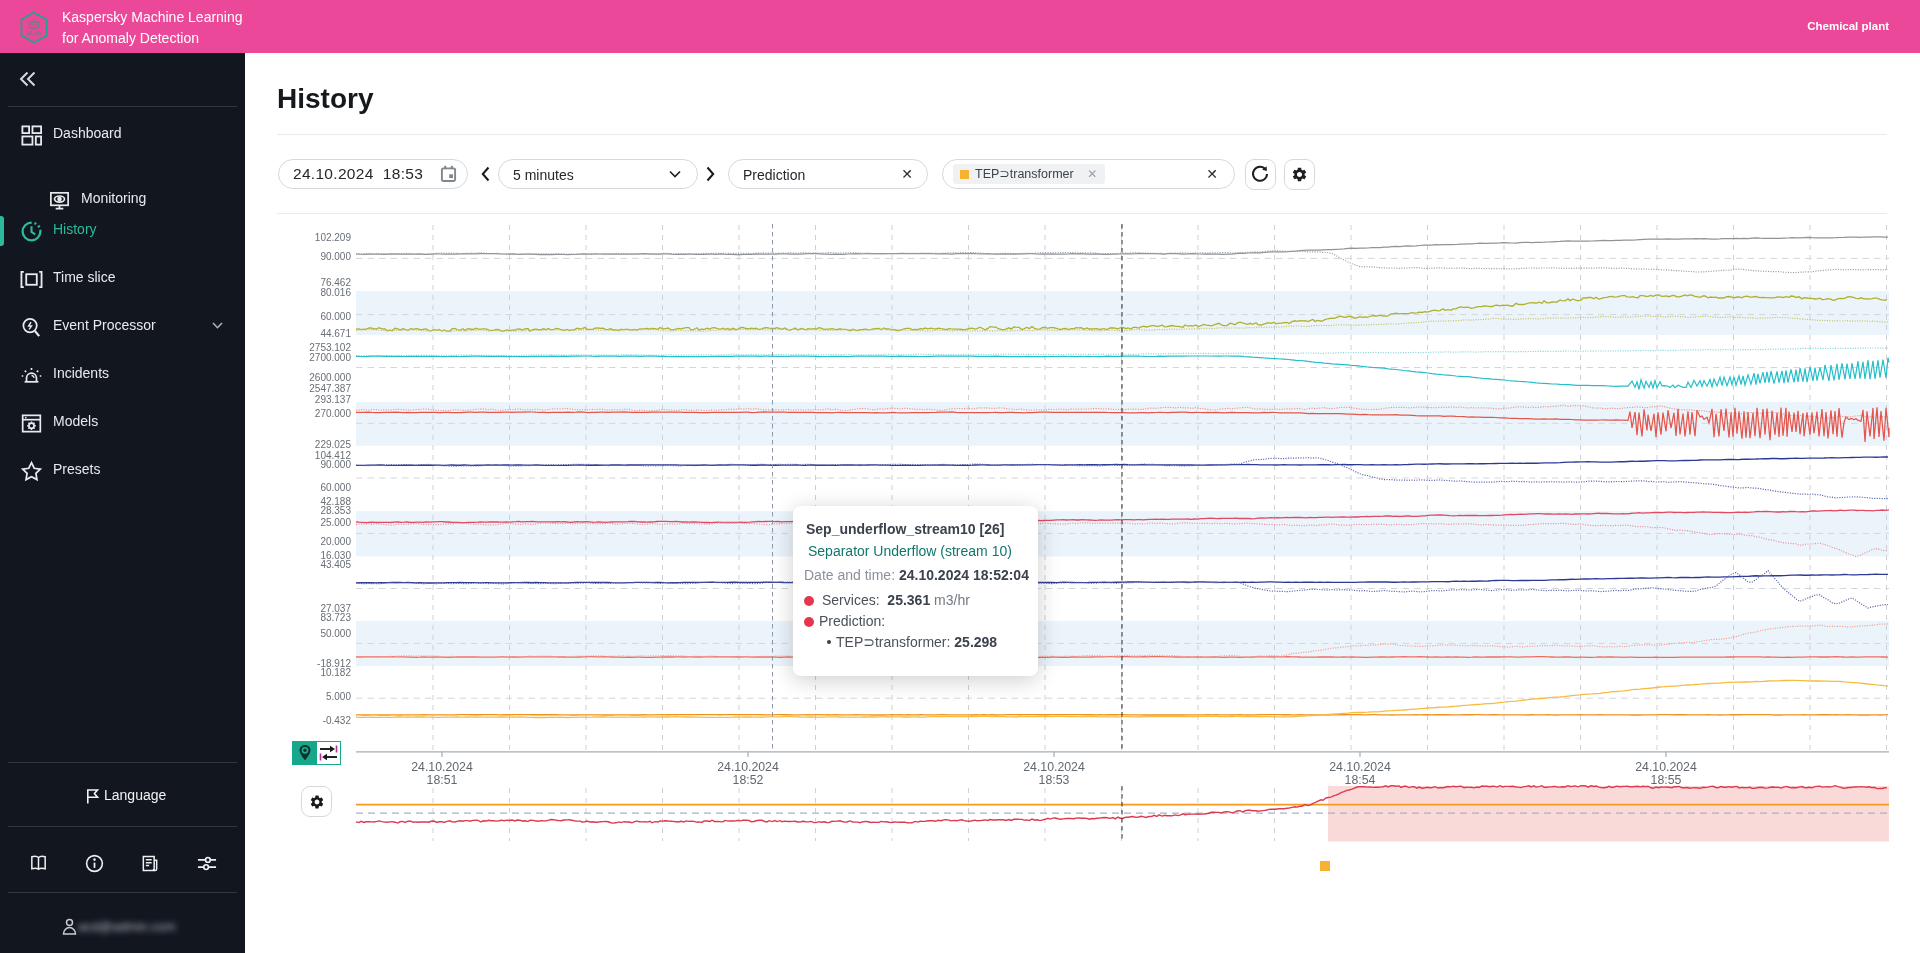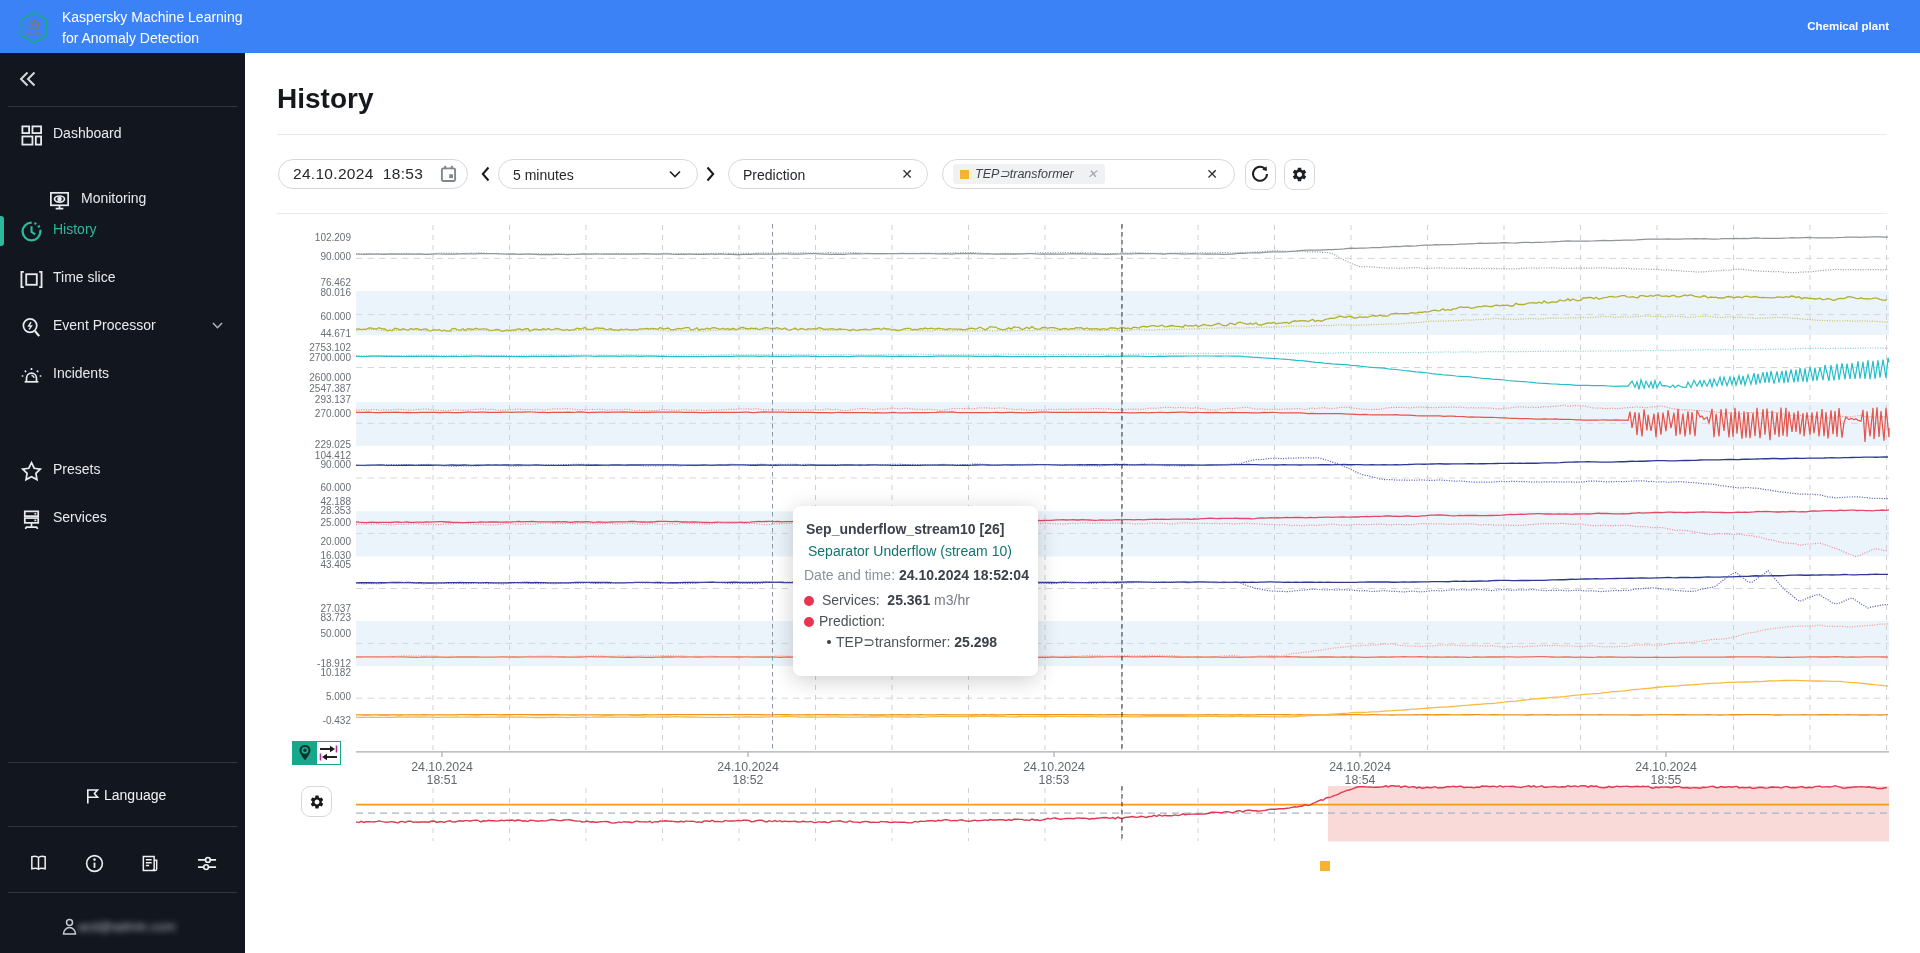--- a/index.html
+++ b/index.html
@@ -1,21 +1,21 @@
 <!DOCTYPE html>
 <html><head>
 <meta charset="utf-8">
 <style>
 * { margin:0; padding:0; box-sizing:border-box; }
 html,body { width:1920px; height:953px; overflow:hidden; background:#fff;
   font-family:"Liberation Sans", sans-serif; }
 .abs { position:absolute; }
 
 
-#hdr { position:absolute; left:0; top:0; width:1920px; height:53px; background:#3b82f6; z-index:30; }
+#hdr { position:absolute; left:0; top:0; width:1920px; height:53px; background:#ec4899; z-index:30; }
 #hdr .title { position:absolute; left:62px; top:7px; color:#fff; font-size:14px; line-height:20.5px; }
 #hdr .plant { position:absolute; right:31px; top:20px; color:#fff; font-size:11.5px; font-weight:700; }
 #logo { position:absolute; left:18px; top:11px; }
 
 
 #side { position:absolute; left:0; top:53px; width:245px; height:900px; background:#12161f; z-index:20; }
 .sdiv { position:absolute; left:8px; width:229px; height:1px; background:#31363f; }
 .nav { position:absolute; left:0; width:245px; height:48px; color:#e8eaed; font-size:14px; }
 .nav .ic { position:absolute; left:20px; top:13px; width:23px; height:23px; }
 .nav .tx { position:absolute; left:53px; top:14px; }
@@ -150,21 +150,21 @@
       </svg>
   </div>
   <svg class="abs" style="left:461px; top:113px;" width="9" height="16" viewBox="0 0 9 16">
       <path fill="none" stroke="#17181a" stroke-width="2" d="M1.5 1.5 L7.2 8 L1.5 14.5"></path>
     </svg>
   <div class="pill" style="left:483px; width:200px;">
     <span class="lbl">Prediction</span>
     <span class="xmark" style="right:14px;">✕</span>
   </div>
   <div class="pill" style="left:697px; width:293px;">
-    <span class="abs" style="left:10px; top:4px; height:20px; background:#f0f1f3; border-radius:3px; padding:0 8px 0 22px; line-height:20px; font-size:12.5px; color:#3d434b;font-style:italic;">
+    <span class="abs" style="left:10px; top:4px; height:20px; background:#f0f1f3; border-radius:3px; padding:0 8px 0 22px; line-height:20px; font-size:12.5px; color:#3d434b;">
       <span class="abs" style="left:7px; top:6px; width:9px; height:9px; background:#f7b232;"></span>
       TEP⊃transformer
       <span style="color:#9aa0a8; margin-left:10px; font-size:12px;">✕</span>
     </span>
     <span class="xmark" style="right:16px;">✕</span>
   </div>
   <div class="sqbtn" style="left:1000px;">
     <svg class="abs" style="left:5px; top:5px;" width="18" height="18" viewBox="0 0 18 18">
         <path fill="none" stroke="#1c1f24" stroke-width="2" d="M14.5 4.5 A7 7 0 1 0 16 9"></path>
         <path fill="#1c1f24" d="M15.6 1.2 L15.9 6.1 L11.2 4.7 Z"></path>
@@ -279,35 +279,35 @@
   <div class="nav" style="top:298px;">
       <svg class="ic" viewBox="0 0 24 24" fill="none" stroke="#e8eaed" stroke-width="1.8">
         <path d="M6.8 18 v-3.2 a5.2 5.2 0 0 1 10.4 0 V18"></path>
         <path d="M4.8 18.6 h14.4"></path>
         <path d="M12 6.2 V4.2 M6.4 8.3 L5 6.9 M17.6 8.3 L19 6.9" stroke-width="1.7"></path>
         <path d="M3.4 12.5 h-1.6 M22.2 12.5 h-1.6" stroke-width="1.7"></path>
         <path d="M12 12 a2.6 2.6 0 0 1 2.6 2.6" stroke-width="1.4"></path>
       </svg>
       <span class="tx">Incidents</span>
     </div>
+  <div class="nav" style="top:346px;">
+      <svg class="ic" viewBox="0 0 24 24" fill="none" stroke="#e8eaed" stroke-width="1.8">
+        <rect x="2.8" y="3.5" width="18.4" height="17"></rect>
+        <path d="M2.8 8 h18.4"></path>
+        <path d="M5.2 5.8 h1.6" stroke-width="1.6"></path>
+        <circle cx="12" cy="14.3" r="2.7"></circle>
+        <path d="M12 9.8 v1.4 M12 17.4 v1.4 M7.5 14.3 h1.4 M15.1 14.3 h1.4 M8.8 11.1 l1 1 M14.2 16.5 l1 1 M15.2 11.1 l-1 1 M9.8 16.5 l-1 1" stroke-width="1.5"></path>
+      </svg>
+      <span class="tx">Models</span>
+    </div>
   <div class="nav" style="top:394px;">
       <svg class="ic" viewBox="0 0 24 24" fill="none" stroke="#e8eaed" stroke-width="1.8">
         <path d="M12 2.8 L14.8 8.6 L21.2 9.5 L16.6 14 L17.7 20.4 L12 17.4 L6.3 20.4 L7.4 14 L2.8 9.5 L9.2 8.6 Z"></path>
       </svg>
       <span class="tx">Presets</span>
-    </div>
-  <div class="nav" style="top:442px;">
-      <svg class="ic" viewBox="0 0 24 24" fill="none" stroke="#e8eaed" stroke-width="1.8">
-        <rect x="5" y="3.5" width="14" height="5"></rect>
-        <rect x="5" y="10.5" width="14" height="5"></rect>
-        <path d="M8 6 h0.01 M8 13 h0.01" stroke-width="2"></path>
-        <path d="M15 6 h2 M15 13 h2"></path>
-        <path d="M12 15.5 V20 M6 20 h12 M6 20 v2 M18 20 v2"></path>
-      </svg>
-      <span class="tx">Services</span>
     </div>
 
   <div class="sdiv" style="top:709px;"></div>
   <div class="langrow" style="top:734px;">
     <svg style="position:absolute; left:0; top:1px;" width="15" height="16" viewBox="0 0 15 16">
         <path fill="none" stroke="#f2f3f5" stroke-width="1.6" d="M2.8 15.5 V1.2 M2.8 2 h9.7 l-3.1 3.6 3.1 3.6 H2.8"></path>
       </svg>
     <span style="margin-left:19px;">Language</span>
   </div>
   <div class="sdiv" style="top:773px;"></div>

